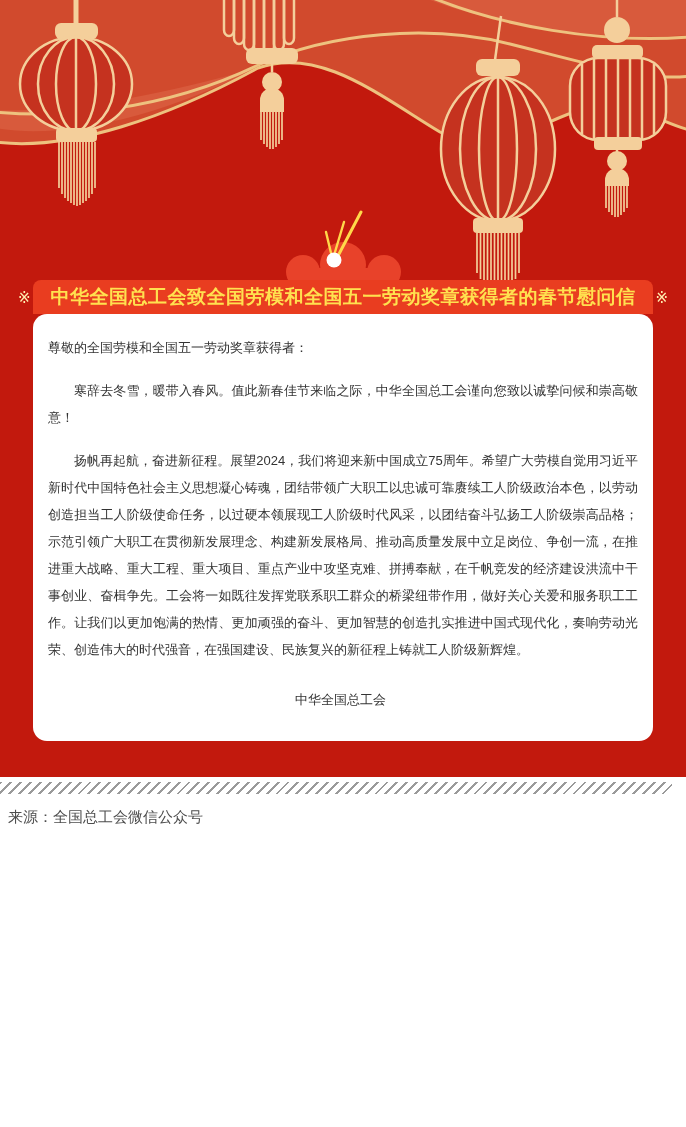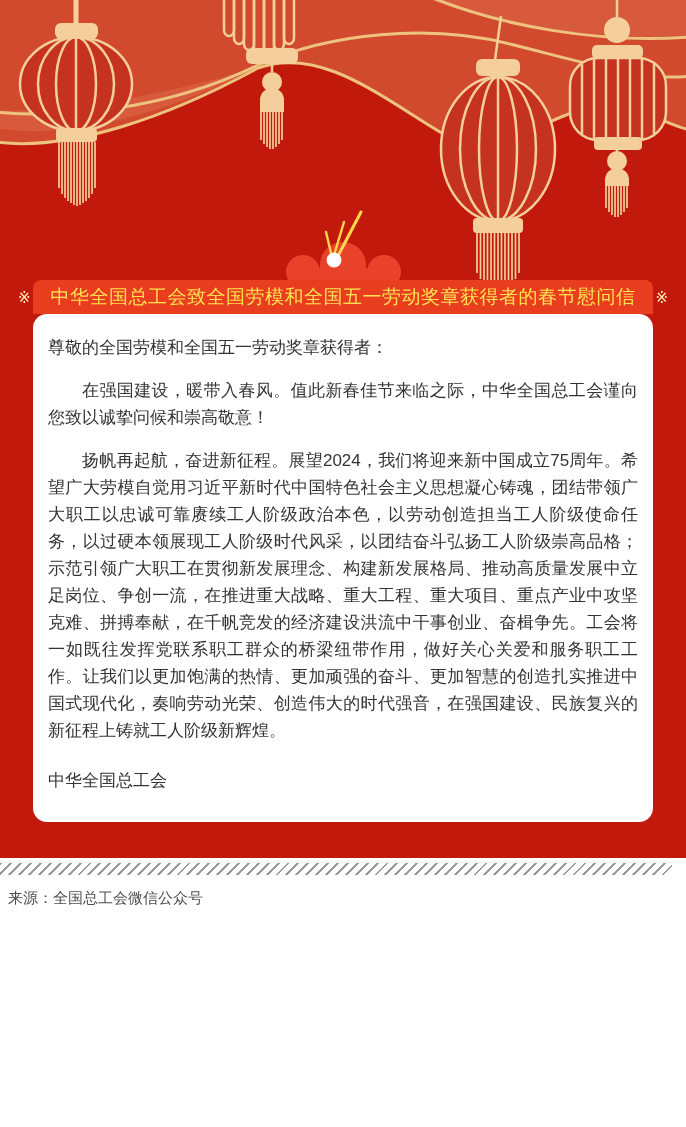--- a/index.html
+++ b/index.html
@@ -20,37 +20,37 @@
   .cloud-spark {
     position:absolute; left:50%; top:-72px; transform:translateX(-50%);
     width:180px; height:78px; z-index:0; display:block;
   }
   .banner {
     position:relative; z-index:1;
     height:34px; background:#e93d20; border-radius:8px 8px 0 0;
     display:flex; align-items:center; justify-content:center; gap:20px;
   }
   .banner-title {
-    color:#ffe14f; font-weight:normal; font-size:19px;
+    color:#ffe14f; font-weight:bold; font-size:19px;
     letter-spacing:0.5px; white-space:nowrap;
   }
   .sparkle { color:#ffeeb0; font-size:15px; line-height:1; }
 
   
   .card {
     margin:0 33px; background:#ffffff; border-radius:14px;
     padding:20px 15px 26px 15px;
-    color:#333333; font-size:17px; line-height:27px;
+    color:#333333; font-size:13px; line-height:27px;
   }
   .salutation { margin-bottom:16px; }
   .para {
     text-indent:2em; text-align:justify; margin-bottom:16px;
   }
   .paragraphs .para:last-child { margin-bottom:0; }
-  .signature { margin-top:22px; text-align:left; padding-right:5px; line-height:30px; }
+  .signature { margin-top:22px; text-align:center; padding-right:5px; line-height:30px; }
 
   
   .divider-hatch {
     margin-top:5px; height:12px; width:672px;
     background:repeating-linear-gradient(135deg,
       #9a9a9a 0px, #9a9a9a 2px,
       #ffffff 2px, #ffffff 7px);
   }
   .source {
     padding:14px 8px 18px 8px;
@@ -147,21 +147,21 @@
       <div class="banner">
         <span class="sparkle">※</span>
         <span class="banner-title">中华全国总工会致全国劳模和全国五一劳动奖章获得者的春节慰问信</span>
         <span class="sparkle">※</span>
       </div>
     </div>
 
     <div class="card">
       <p class="salutation">尊敬的全国劳模和全国五一劳动奖章获得者：</p>
       <div class="paragraphs">
-          <p class="para">在强国建设，暖带入春风。值此新春佳节来临之际，中华全国总工会谨向您致以诚挚问候和崇高敬意！</p>
+          <p class="para">寒辞去冬雪，暖带入春风。值此新春佳节来临之际，中华全国总工会谨向您致以诚挚问候和崇高敬意！</p>
           <p class="para">扬帆再起航，奋进新征程。展望2024，我们将迎来新中国成立75周年。希望广大劳模自觉用习近平新时代中国特色社会主义思想凝心铸魂，团结带领广大职工以忠诚可靠赓续工人阶级政治本色，以劳动创造担当工人阶级使命任务，以过硬本领展现工人阶级时代风采，以团结奋斗弘扬工人阶级崇高品格；示范引领广大职工在贯彻新发展理念、构建新发展格局、推动高质量发展中立足岗位、争创一流，在推进重大战略、重大工程、重大项目、重点产业中攻坚克难、拼搏奉献，在千帆竞发的经济建设洪流中干事创业、奋楫争先。工会将一如既往发挥党联系职工群众的桥梁纽带作用，做好关心关爱和服务职工工作。让我们以更加饱满的热情、更加顽强的奋斗、更加智慧的创造扎实推进中国式现代化，奏响劳动光荣、创造伟大的时代强音，在强国建设、民族复兴的新征程上铸就工人阶级新辉煌。</p>
         </div>
       <div class="signature">
         <div>中华全国总工会</div>
       </div>
     </div>
   </div>
 
   <div class="divider-hatch"></div>
 

